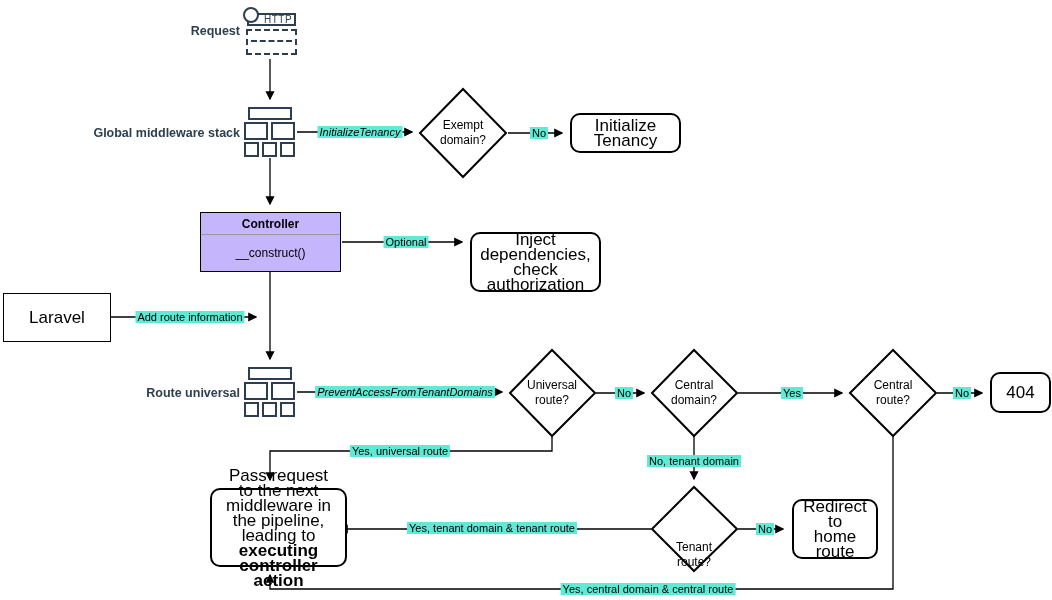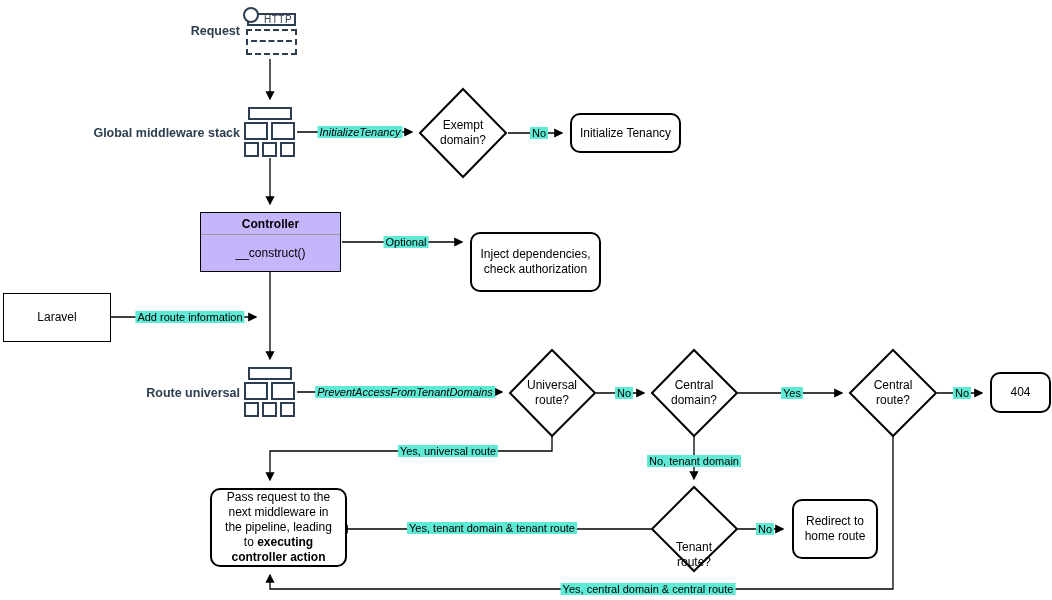--- a/index.html
+++ b/index.html
@@ -3,21 +3,21 @@
 <meta charset="utf-8">
 <style>
   * { margin:0; padding:0; box-sizing:border-box; }
   html,body { background:#fff; }
   body { font-family:"Liberation Sans", sans-serif; }
   #canvas { position:relative; width:1052px; height:600px; background:#ffffff; overflow:hidden; }
   #wires { position:absolute; left:0; top:0; }
 
   
   .node { position:absolute; background:#fff; color:#000; display:flex; align-items:center;
-          justify-content:center; text-align:center; font-size:12px; line-height:15px;
+          justify-content:center; text-align:center; font-size:17px; line-height:15px;
           white-space:pre-line; }
   .rounded { border:2.5px solid #000; border-radius:10px; }
   .plain   { border:1.5px solid #000; }
 
   
   .uml { position:absolute; background:#c4b5fd; border:1.5px solid #000; display:flex; flex-direction:column; }
   .uml-head { font-weight:bold; font-size:12px; text-align:center; padding:4px 0 3px 0; border-bottom:1px solid #999; }
   .uml-body { flex:1; display:flex; align-items:center; justify-content:center; font-size:12px; }
 
   
@@ -157,19 +157,19 @@
 route?</div>
 
   <div class="edge-label italic" style="left:360px; top:132px;">InitializeTenancy</div>
   <div class="edge-label" style="left:539px; top:133px;">No</div>
   <div class="edge-label" style="left:406px; top:242px;">Optional</div>
   <div class="edge-label" style="left:190px; top:317px;">Add route information</div>
   <div class="edge-label italic" style="left:405px; top:392px;">PreventAccessFromTenantDomains</div>
   <div class="edge-label" style="left:624px; top:393px;">No</div>
   <div class="edge-label" style="left:792px; top:393px;">Yes</div>
   <div class="edge-label" style="left:962px; top:393px;">No</div>
-  <div class="edge-label" style="left:400px; top:451px;margin-left:48px;">Yes, universal route</div>
+  <div class="edge-label" style="left:400px; top:451px;">Yes, universal route</div>
   <div class="edge-label" style="left:694px; top:461px;">No, tenant domain</div>
   <div class="edge-label" style="left:765px; top:529px;">No</div>
   <div class="edge-label" style="left:492px; top:528px;">Yes, tenant domain &amp; tenant route</div>
   <div class="edge-label" style="left:648px; top:589px;">Yes, central domain &amp; central route</div>
 
 </div>
 
 </body></html>

